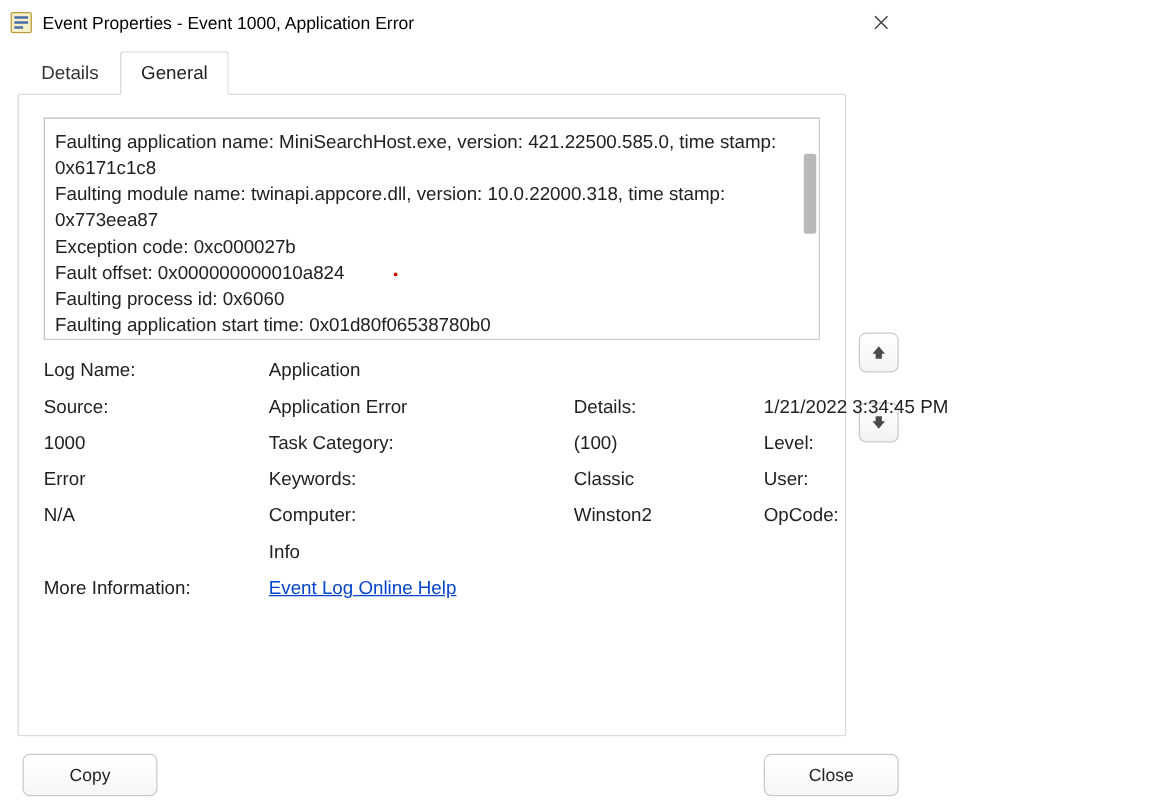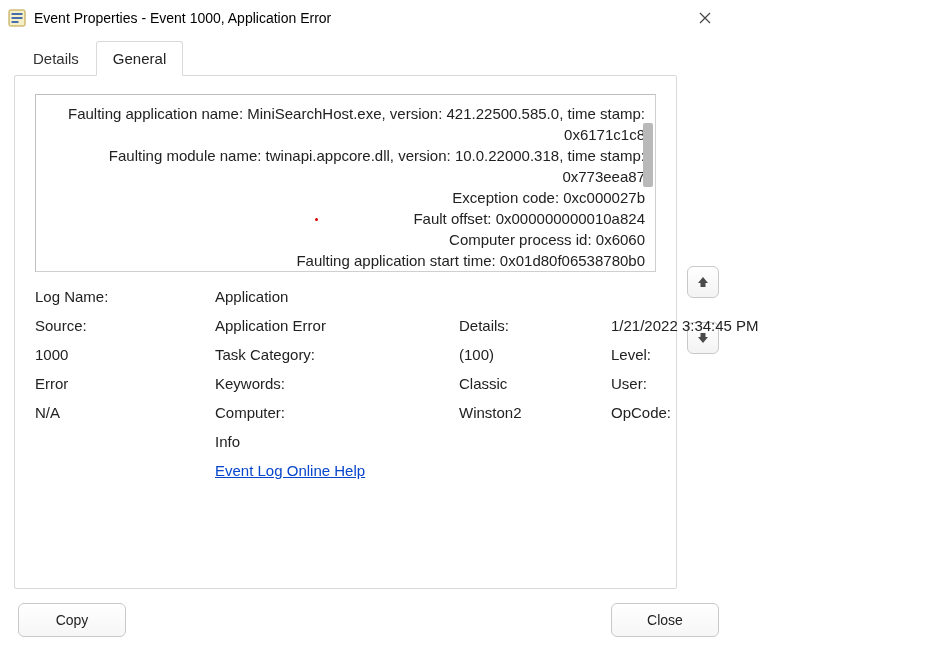--- a/index.html
+++ b/index.html
@@ -107,21 +107,20 @@
     border-top-color: #bfbfbf;
     border-left-color: #bfbfbf;
     background: #fff;
     padding: 8px 10px 8px 8px;
     font-size: 15px;
     line-height: 1.4;
     height: 178px;
     overflow: hidden;
     position: relative;
     color: #222;
-    text-align: right;
   }
   .desc-box .scrollbar-track {
     position: absolute;
     right: 2px;
     top: 2px;
     bottom: 2px;
     width: 16px;
   }
   .desc-box .scrollbar-thumb {
     position: absolute;
@@ -226,21 +225,21 @@
         </div>
 
         <div class="tab-content">
 
           <div class="desc-box">
             <div id="desc-lines">
                 <div>Faulting application name: MiniSearchHost.exe, version: 421.22500.585.0, time stamp: 0x6171c1c8</div>
                 <div>Faulting module name: twinapi.appcore.dll, version: 10.0.22000.318, time stamp: 0x773eea87</div>
                 <div>Exception code: 0xc000027b</div>
                 <div>Fault offset: 0x000000000010a824</div>
-                <div>Computer process id: 0x6060</div>
+                <div>Faulting process id: 0x6060</div>
                 <div>Faulting application start time: 0x01d80f06538780b0</div>
               </div>
             <div class="red-dot"></div>
             <div class="scrollbar-track">
               <div class="scrollbar-thumb"></div>
             </div>
           </div>
 
           <div class="props">
             <div class="lbl">Log Name:</div>
@@ -261,20 +260,21 @@
             <div class="val">Classic</div>
 
             <div class="lbl">User:</div>
             <div class="val">N/A</div>
             <div class="lbl">Computer:</div>
             <div class="val">Winston2</div>
 
             <div class="lbl">OpCode:</div>
             <div class="val wide">Info</div>
 
+            <div class="lbl">More Information:</div>
             <div class="val wide">
               <span class="link">Event Log Online Help</span>
             </div>
           </div>
 
         </div>
       </div>
 
       <div class="side-buttons">
         <div class="arrow-btn">

